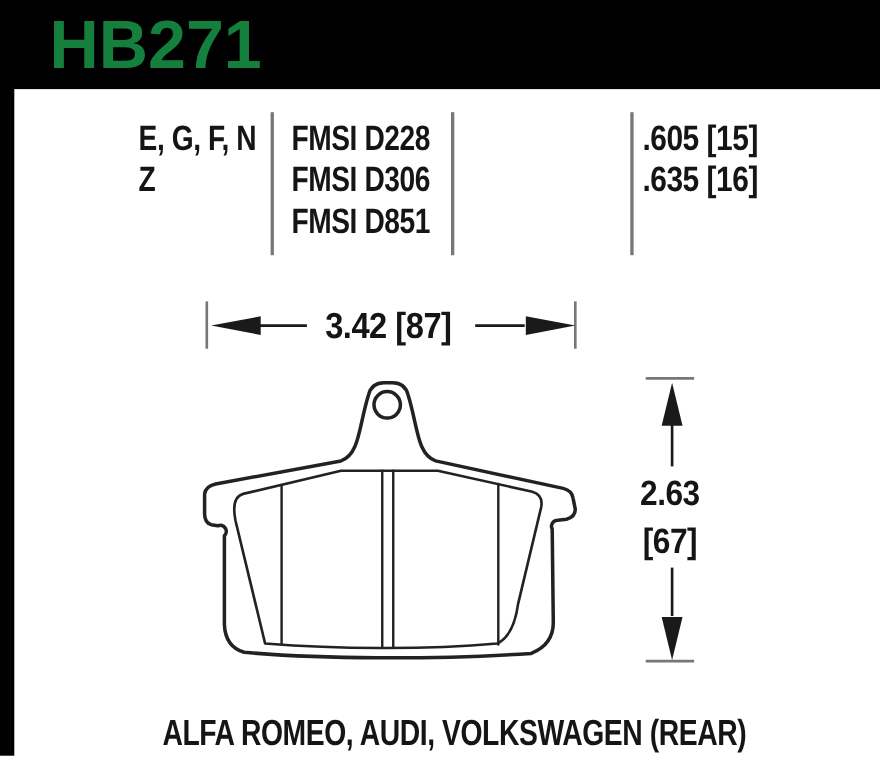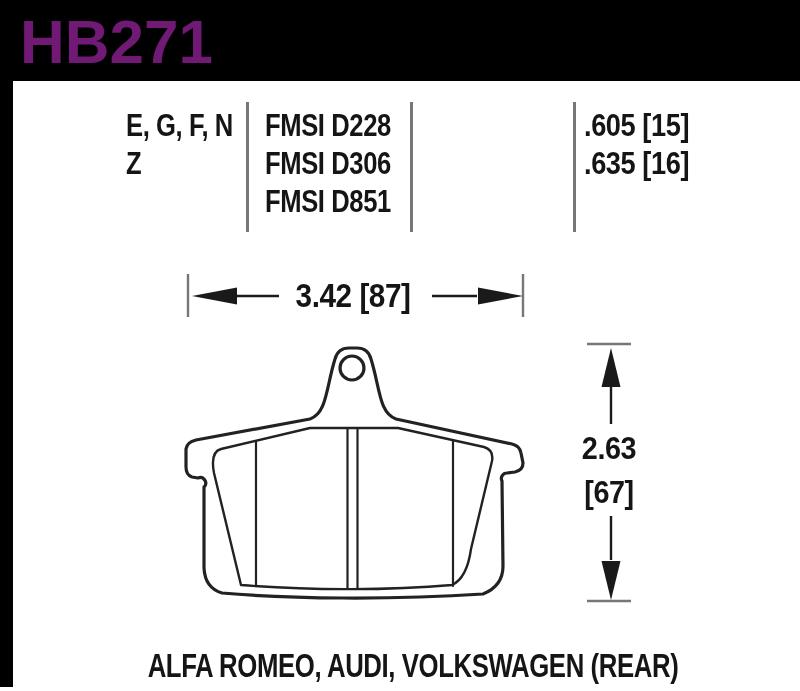--- a/index.html
+++ b/index.html
@@ -8,21 +8,21 @@
     background:#ffffff;
     font-family:"Liberation Sans", sans-serif;
     font-weight:bold;
     color:#151515;
   }
   .abs{position:absolute;}
   
   .banner{left:0;top:0;width:800px;height:81px;background:#000;}
   .edge-stripe{left:0;top:0;width:13px;height:687px;background:#000;}
   .part-number{
-    left:20px;top:10px;font-size:62px;line-height:64px;color:#701a75;
+    left:45px;top:10px;font-size:62px;line-height:64px;color:#15803d;
     letter-spacing:0px;white-space:nowrap;
   }
   
   .tbl-col{white-space:nowrap;font-size:32px;line-height:38px;letter-spacing:-0.5px;
     transform-origin:left top;}
   .col-letters{left:126px;top:106px;transform:scaleX(0.80);}
   .col-fmsi{left:265px;top:106px;transform:scaleX(0.80);}
   .col-thick{left:584px;top:106px;transform:scaleX(0.85);}
   .tbl-divider{width:3px;background:#777;top:102px;height:130px;}
   .div1{left:246px;} .div2{left:410px;} .div3{left:573px;}

